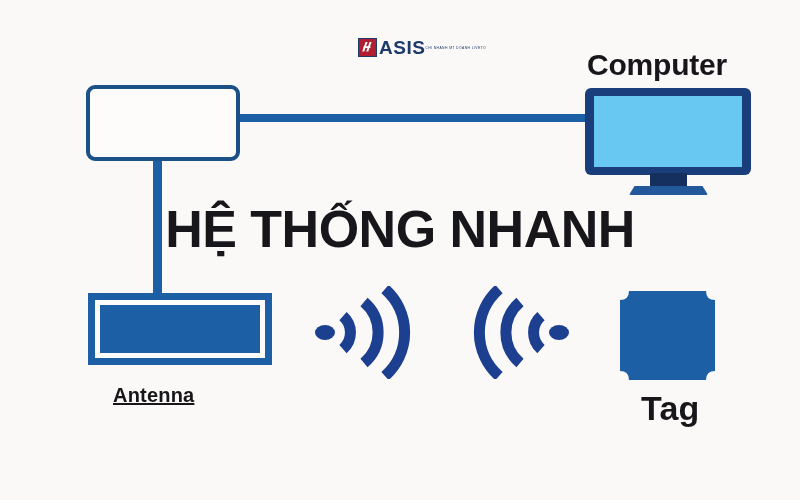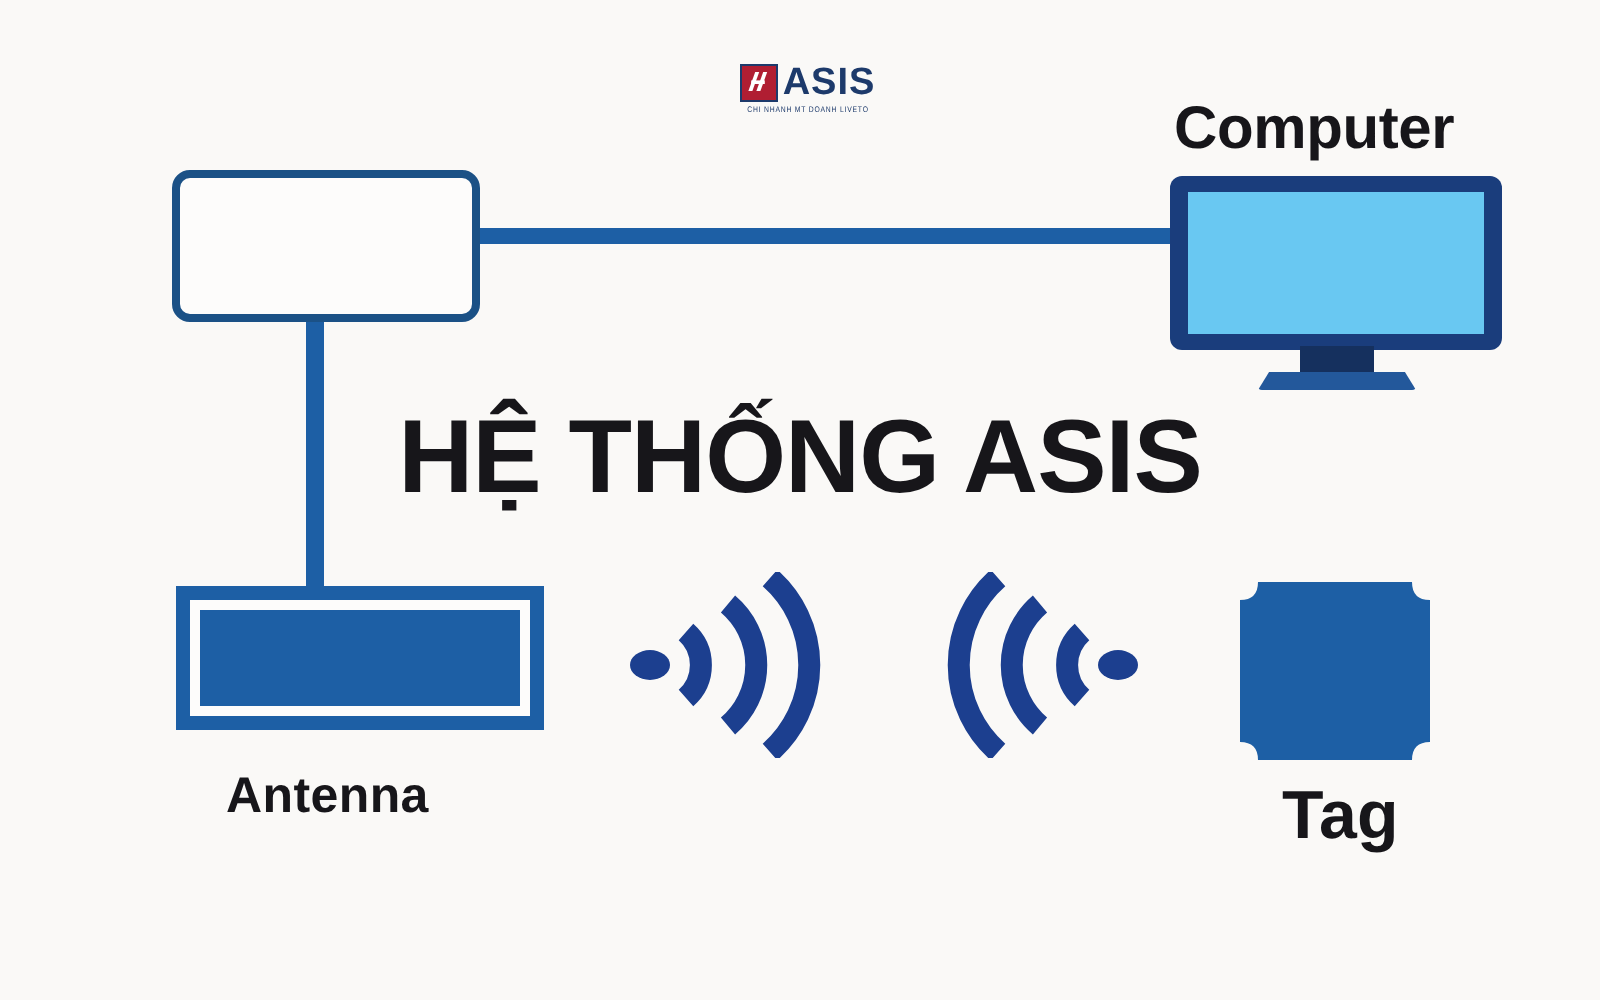--- a/index.html
+++ b/index.html
@@ -21,21 +21,21 @@
   }
 
   
   #logo {
     position: absolute;
     left: 358px;
     top: 30px;
     width: 92px;
     height: 34px;
     display: flex;
-    flex-direction: column;
+    flex-direction: row;
     align-items: center;
   }
   #logo-main {
     display: flex;
     align-items: center;
     gap: 2px;
     height: 22px;
   }
   #logo-mark {
     width: 19px;
@@ -76,22 +76,23 @@
   }
   #label-computer {
     left: 587px;
     top: 48px;
     font-size: 30px;
     letter-spacing: -0.2px;
   }
   #label-antenna {
     left: 113px;
     top: 384px;
-    font-size: 25px;
+    font-size: 20px;
     letter-spacing: 0.2px;
+    text-decoration: underline;
   }
   #label-tag {
     left: 641px;
     top: 389px;
     font-size: 34px;
     letter-spacing: 0.2px;
   }
 
   
   #title {
@@ -283,15 +284,15 @@
 
   <div id="wave-right">
     <svg width="108" height="93" viewBox="0 0 108 93" style="display:block;">
       <ellipse cx="96" cy="46.5" rx="10" ry="7.5" fill="#1c3f8f"></ellipse>
       <path d="M78 30 A 22 22 0 0 0 78 63" fill="none" stroke="#1c3f8f" stroke-width="11" stroke-linecap="butt"></path>
       <path d="M57 16 A 40 40 0 0 0 57 77" fill="none" stroke="#1c3f8f" stroke-width="11" stroke-linecap="butt"></path>
       <path d="M36 3 A 58 58 0 0 0 36 90" fill="none" stroke="#1c3f8f" stroke-width="11" stroke-linecap="butt"></path>
     </svg>
   </div>
 
-  <div id="title">HỆ THỐNG ASIS</div>
+  <div id="title">HỆ THỐNG NHANH</div>
 
 </div>
 
 </body></html>

